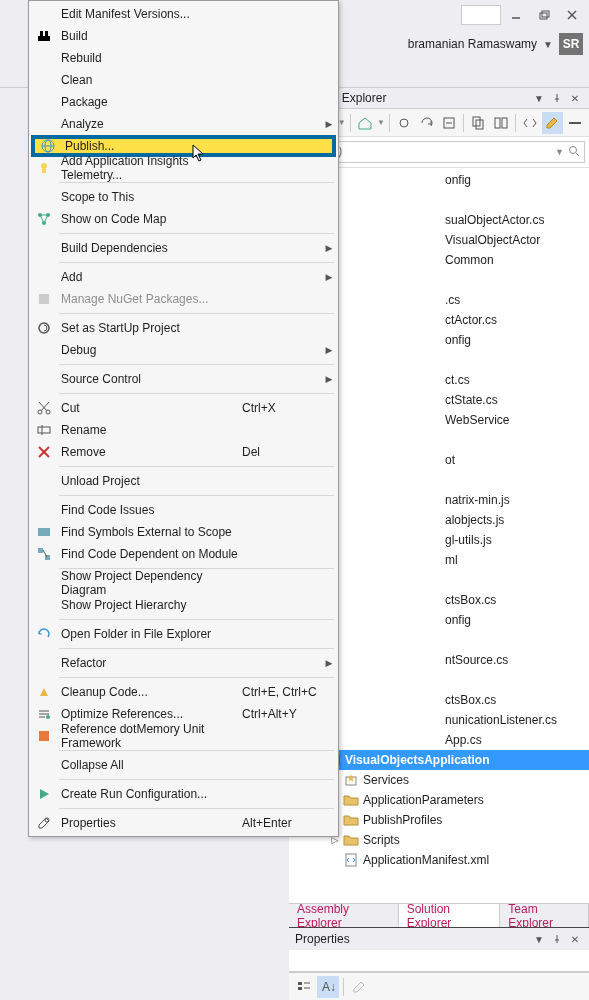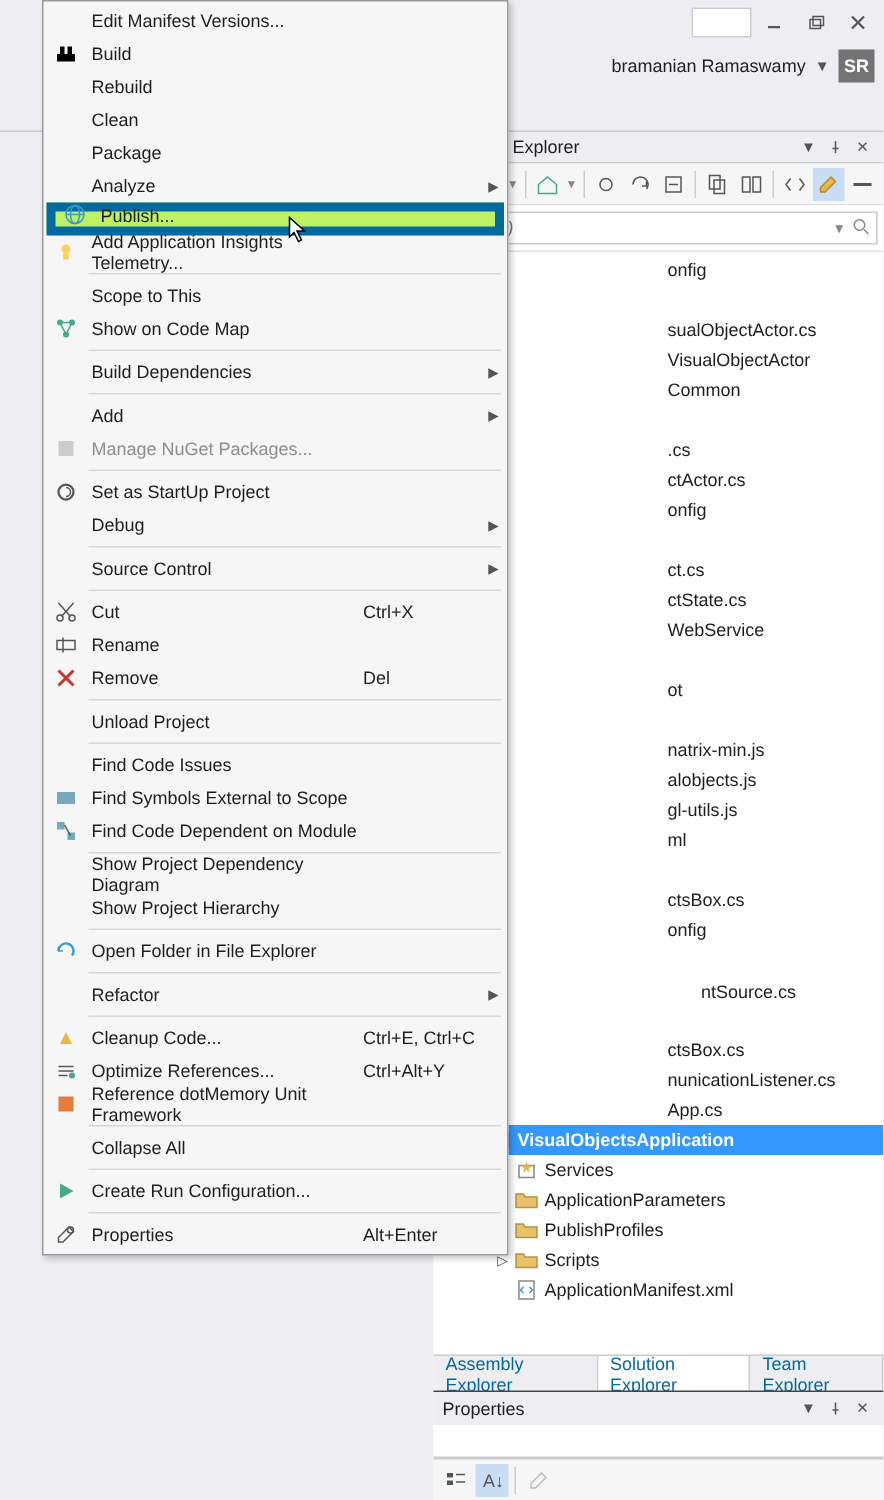--- a/index.html
+++ b/index.html
@@ -24,30 +24,30 @@
     .se-search { padding:4px; background:#fff; border-bottom:1px solid #e0e0e0; }
     .se-search-in { display:flex; align-items:center; border:1px solid #ccc; height:22px; padding:0 4px; background:#fff; }
     .se-search-in input { border:none; outline:none; flex:1; font-style:italic; color:#6d6d6d; background:transparent; }
     .tree { flex:1; overflow:auto; padding:2px 0 2px 2px; line-height:18px; }
     .tree-row { display:flex; align-items:center; height:20px; padding-right:4px; white-space:nowrap; }
     .tree-row.sel { background:#3399ff; color:#fff; }
     .tree-arrow { width:12px; display:inline-flex; justify-content:center; color:#555; font-size:9px; }
     .tree-icon { width:16px; height:16px; display:inline-flex; align-items:center; justify-content:center; margin:0 2px; }
     .tree-lbl { padding-left:2px; }
     .tabs-row { display:flex; background:#eeeef2; border-top:1px solid #ccc; height:24px; }
-    .tab { padding:3px 8px; color:#0369a1; border-right:1px solid #ccc; display:flex; align-items:center; }
+    .tab { padding:3px 8px; color:#be185d; border-right:1px solid #ccc; display:flex; align-items:center; }
     .tab.active { background:#fff; }
     .props-pane { border-top:1px solid #444; }
     .props-hdr { background:#eeeef2; height:22px; display:flex; align-items:center; justify-content:space-between; padding:0 6px; }
     .props-tools { height:28px; background:#f6f6f6; border-top:1px solid #ccc; display:flex; align-items:center; padding:0 4px; gap:2px; }
 
     
     .ctx { position:absolute; top:0; left:28px; width:311px; background:#f6f6f6; border:1px solid #9a9a9a; box-shadow:2px 2px 4px rgba(0,0,0,0.2); z-index:50; padding:2px; }
     .ctx-row { display:flex; align-items:center; height:22px; position:relative; }
-    .ctx-row.hov { background:#bef264; border:6px solid #0369a1;align-items:flex-end; }
+    .ctx-row.hov { background:#fde047; border:4px solid #0369a1; }
     .ctx-ico { width:26px; display:flex; align-items:center; justify-content:center; }
     .ctx-ico svg { width:16px; height:16px; }
     .ctx-lbl { flex:1; padding-left:4px; color:#1e1e1e; }
     .ctx-row.dis .ctx-lbl { color:#8e8e8e; }
     .ctx-cut { width:80px; text-align:left; color:#1e1e1e; }
     .ctx-sub { width:14px; text-align:center; color:#555; font-size:9px; }
     .ctx-sep { height:1px; background:#d7d7d7; margin:3px 2px 3px 28px; }
     .cursor { position:absolute; pointer-events:none; z-index:60; }
     
     .left-strip { position:absolute; left:0; top:88px; width:40px; bottom:0; background:#eeeef2; }
@@ -300,21 +300,21 @@
         <div class="tree-row" style="padding-left: 120px;">
           <span class="tree-arrow"></span>
           <span class="tree-icon"></span>
           <span class="tree-lbl">onfig</span>
         </div>
         <div class="tree-row" style="padding-left: 120px;">
           <span class="tree-arrow"></span>
           <span class="tree-icon"></span>
           <span class="tree-lbl"></span>
         </div>
-        <div class="tree-row" style="padding-left: 120px; flex-direction: column;">
+        <div class="tree-row" style="padding-left: 120px;">
           <span class="tree-arrow"></span>
           <span class="tree-icon"></span>
           <span class="tree-lbl">ntSource.cs</span>
         </div>
         <div class="tree-row" style="padding-left: 120px;">
           <span class="tree-arrow"></span>
           <span class="tree-icon"></span>
           <span class="tree-lbl"></span>
         </div>
         <div class="tree-row" style="padding-left: 120px;">

